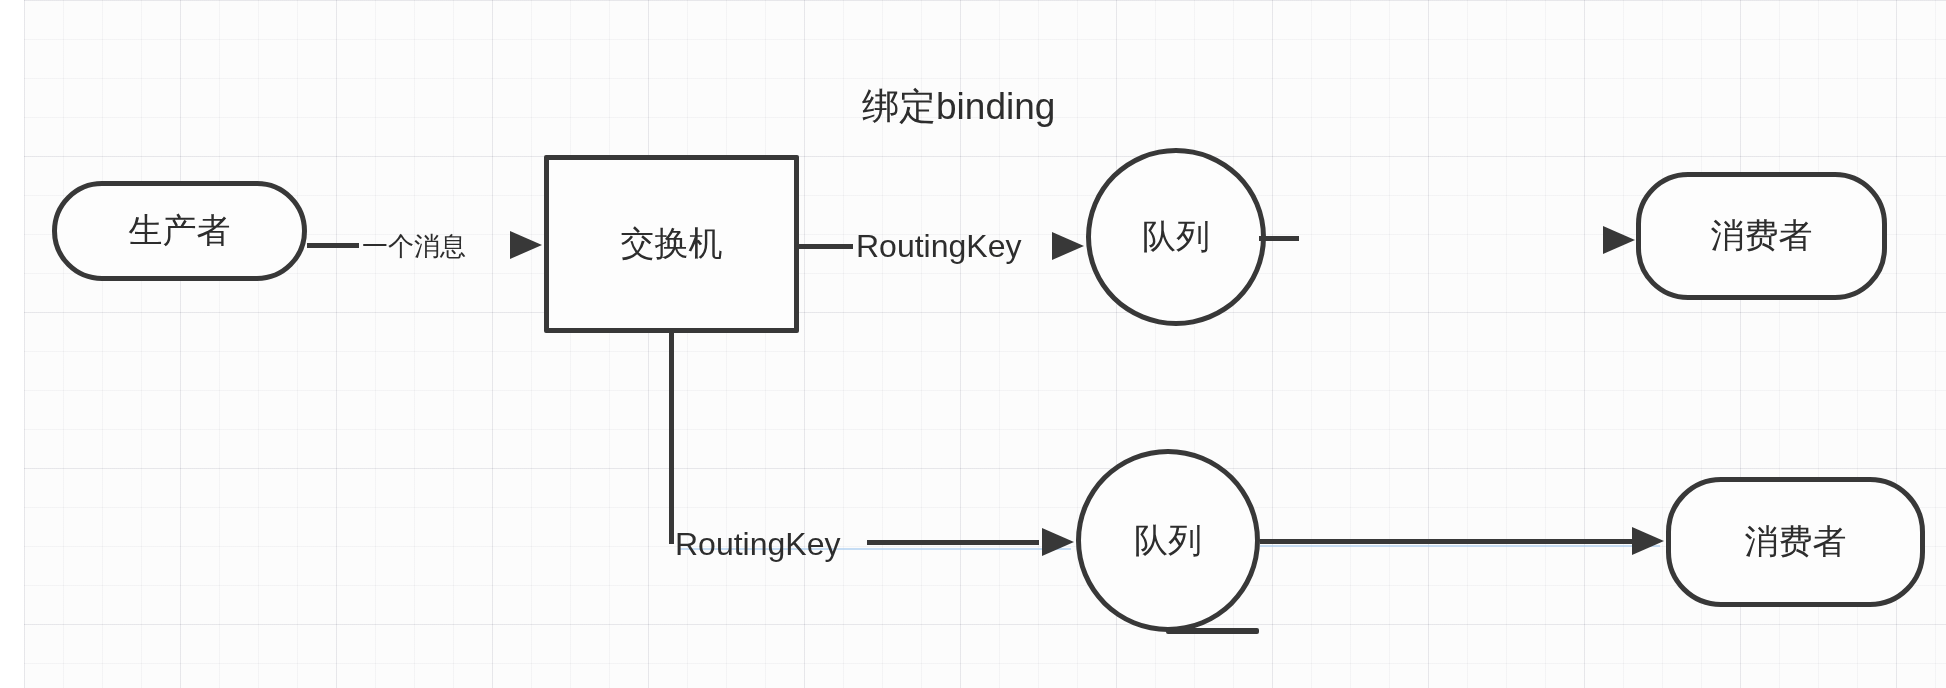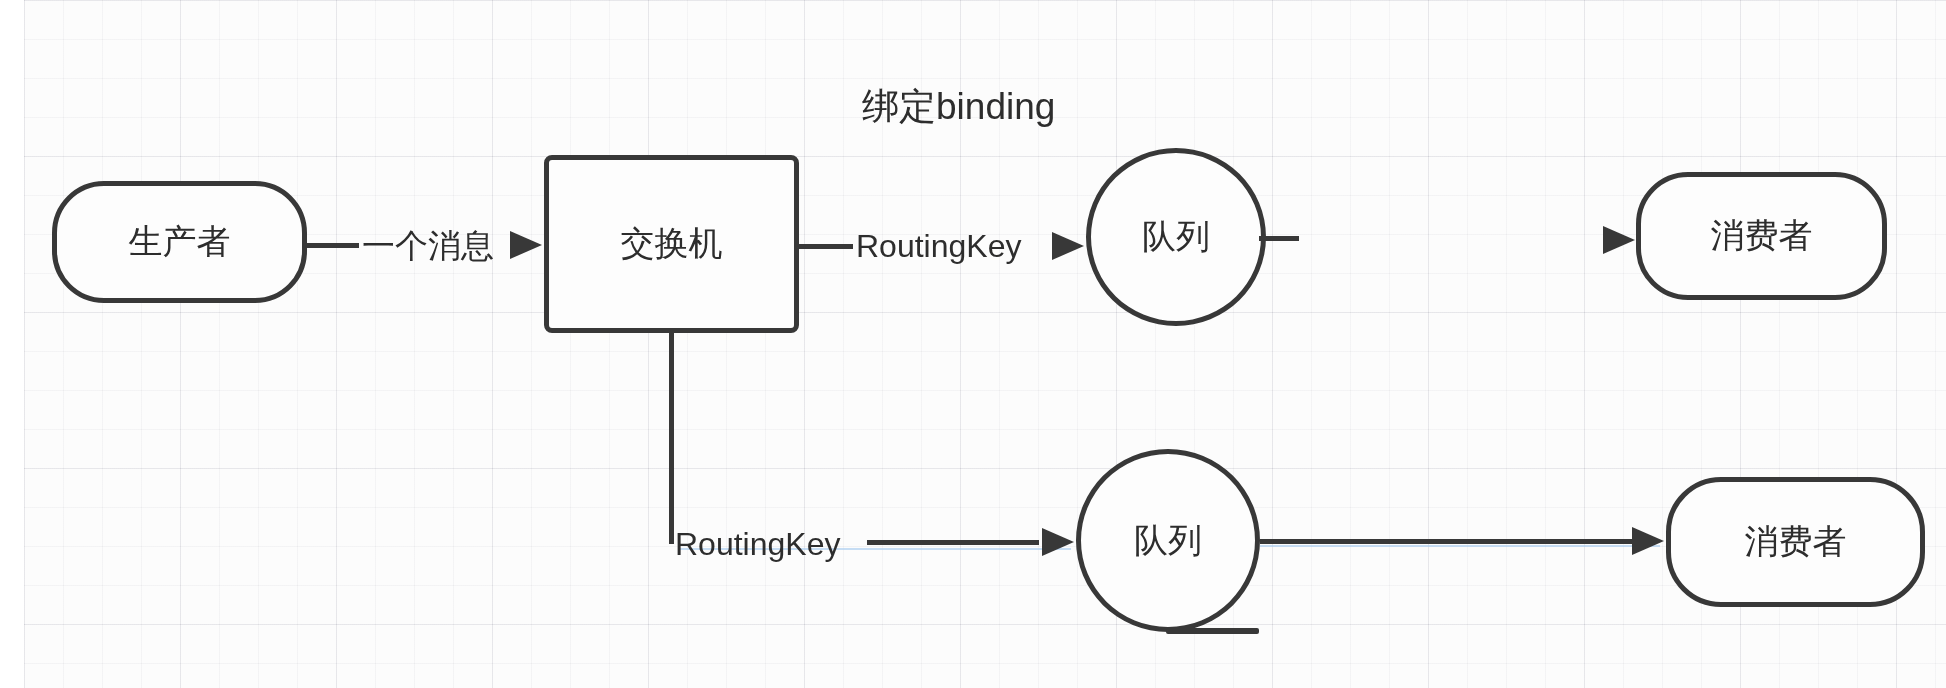--- a/index.html
+++ b/index.html
@@ -22,55 +22,55 @@
     position:absolute;
     box-sizing:border-box;
     border:5px solid #383838;
     background:#fdfdfd;
     display:flex;align-items:center;justify-content:center;
     font-size:34px;
     color:#2d2d2d;
     white-space:nowrap;
   }
   .pill{border-radius:52px;}
-  .rect{border-radius:8px;}
+  .rect{border-radius:2px;}
   .circle{border-radius:50%;}
   .hline,.vline{position:absolute;background:#383838;}
   .hline{height:5px;}
   .vline{width:5px;}
   .arrowhead{
     position:absolute;width:0;height:0;
     border-top:14px solid transparent;
     border-bottom:14px solid transparent;
     border-left:32px solid #383838;
   }
   .edge-label{
     position:absolute;
-    font-size:33px;
+    font-size:26px;
     line-height:40px;height:40px;
     white-space:nowrap;
     color:#2d2d2d;
     display:flex;align-items:center;
   }
   .annotation{
     position:absolute;
     font-size:37px;line-height:42px;height:42px;
     white-space:nowrap;color:#2d2d2d;
   }
   .guide{position:absolute;height:2px;background:#a9cdf0;opacity:0.65;}
   .stray{position:absolute;height:6px;background:#383838;border-radius:2px;}
 </style>
 </head>
 <body>
 
 <div class="canvas">
 
   <div class="annotation" style="left:838px;top:86px;">绑定binding</div>
 
-  <div class="node pill" style="left:28px;top:181px;width:255px;height:122px;">
+  <div class="node pill" style="left:28px;top:181px;width:255px;height:100px;">
     <span>生产者</span>
   </div>
 
   <div class="node rect" style="left:520px;top:155px;width:255px;height:178px;">
     <span>交换机</span>
   </div>
 
   <div class="node circle" style="left:1062px;top:148px;width:180px;height:178px;">
     <span>队列</span>
   </div>

